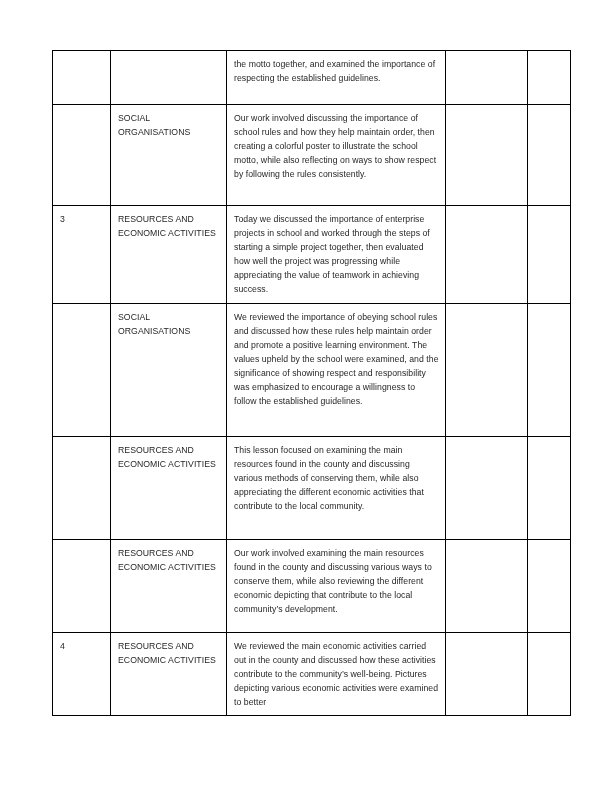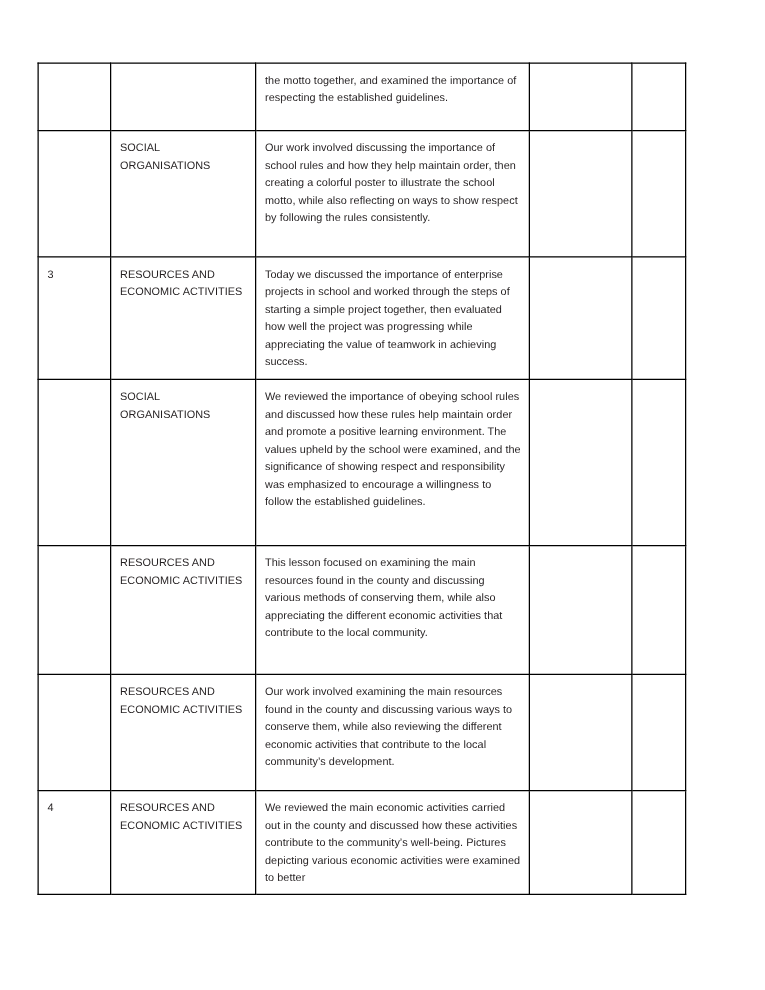--- a/index.html
+++ b/index.html
@@ -15,21 +15,21 @@
     overflow: hidden;
   }
   .page {
     position: relative;
     width: 612px;
     height: 792px;
     box-sizing: border-box;
   }
   .table-wrap {
     position: absolute;
-    left: 30px;
+    left: 52px;
     top: 50px;
     width: 518px;
   }
   table.record-table {
     border-collapse: collapse;
     table-layout: fixed;
     width: 518px;
   }
   table.record-table col.c-no      { width: 58px; }
   table.record-table col.c-strand  { width: 116px; }
@@ -123,21 +123,21 @@
           <td class="cell-no"></td>
           <td class="cell-strand">RESOURCES AND ECONOMIC ACTIVITIES</td>
           <td class="cell-reflection">This lesson focused on examining the main resources found in the county and discussing various methods of conserving them, while also appreciating the different economic activities that contribute to the local community.</td>
           <td class="cell-blank"></td>
           <td class="cell-blank"></td>
         </tr>
 
         <tr class="row-h6">
           <td class="cell-no"></td>
           <td class="cell-strand">RESOURCES AND ECONOMIC ACTIVITIES</td>
-          <td class="cell-reflection">Our work involved examining the main resources found in the county and discussing various ways to conserve them, while also reviewing the different economic activities that contribute to the local community’s development.</td>
+          <td class="cell-reflection">Our work involved examining the main resources found in the county and discussing various ways to conserve them, while also reviewing the different economic depicting that contribute to the local community’s development.</td>
           <td class="cell-blank"></td>
           <td class="cell-blank"></td>
         </tr>
 
         <tr class="row-h7">
           <td class="cell-no">4</td>
           <td class="cell-strand">RESOURCES AND ECONOMIC ACTIVITIES</td>
           <td class="cell-reflection">We reviewed the main economic activities carried out in the county and discussed how these activities contribute to the community’s well-being. Pictures depicting various economic activities were examined to better</td>
           <td class="cell-blank"></td>
           <td class="cell-blank"></td>

